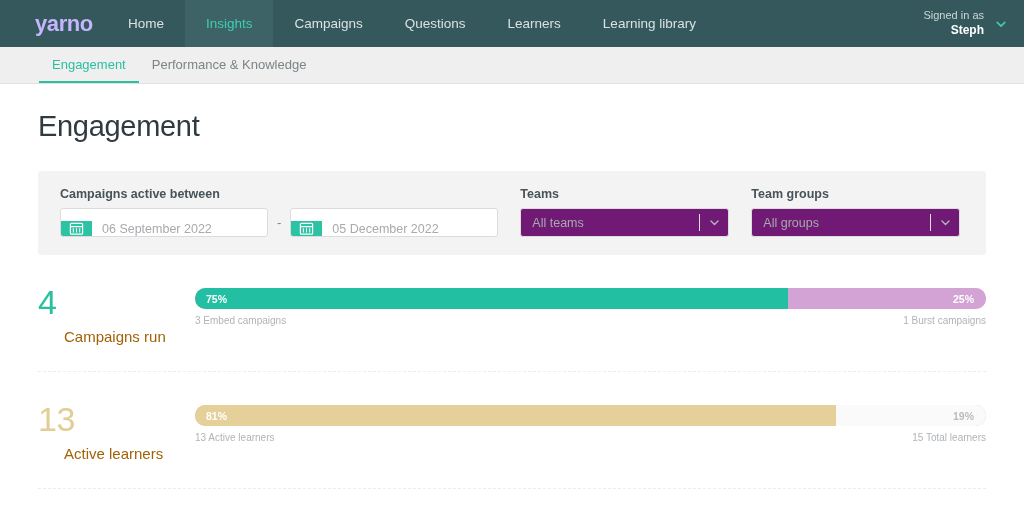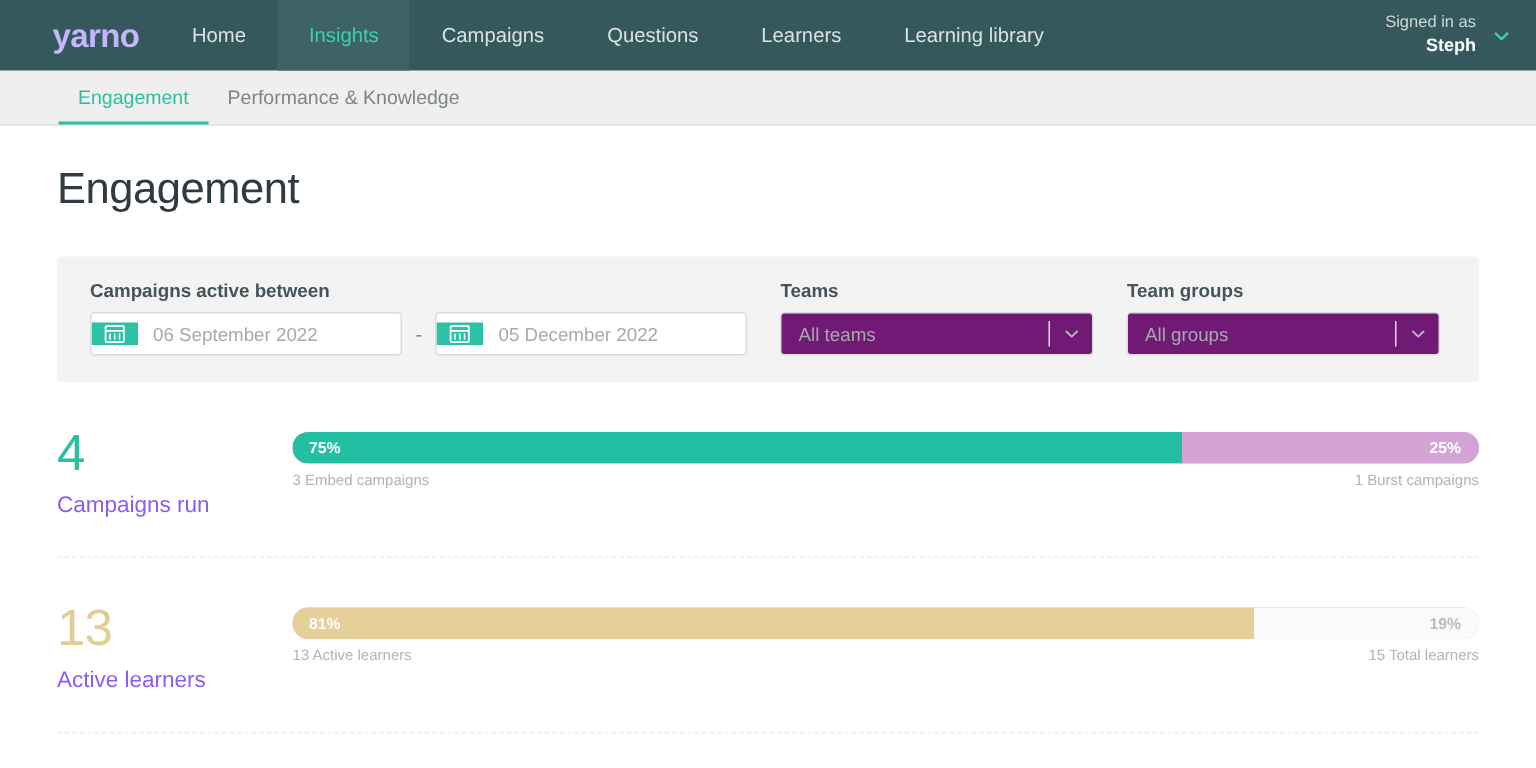--- a/index.html
+++ b/index.html
@@ -135,21 +135,21 @@
     color: #47535a;
     margin-bottom: 7px;
   }
   .daterow {
     display: flex;
     align-items: center;
     gap: 8px;
   }
   .date-field {
     display: flex;
-    align-items: center;
+    align-items: flex-end;
     background: #ffffff;
     border: 1px solid #dcdcdc;
     border-radius: 3px;
     height: 29px;
     width: 208px;
     overflow: hidden;
   }
   .cal-btn {
     width: 31px;
     background: #2bc3a3;
@@ -213,22 +213,23 @@
   .metric-num {
     font-size: 34px;
     line-height: 1;
     font-weight: 400;
     letter-spacing: -0.5px;
   }
   .metric-num.teal { color: #2bbfa0; }
   .metric-num.gold { color: #e2cd95; }
   .metric-label {
     font-size: 15px;
-    color: #8b5cf6;
+    color: #a16207;
     margin-top: 9px;
+    margin-left: 26px;
   }
   .metric-right {
     flex: 1;
     padding-top: 5px;
   }
   .bar {
     height: 21px;
     border-radius: 11px;
     background: #f9a8d4;
     position: relative;

